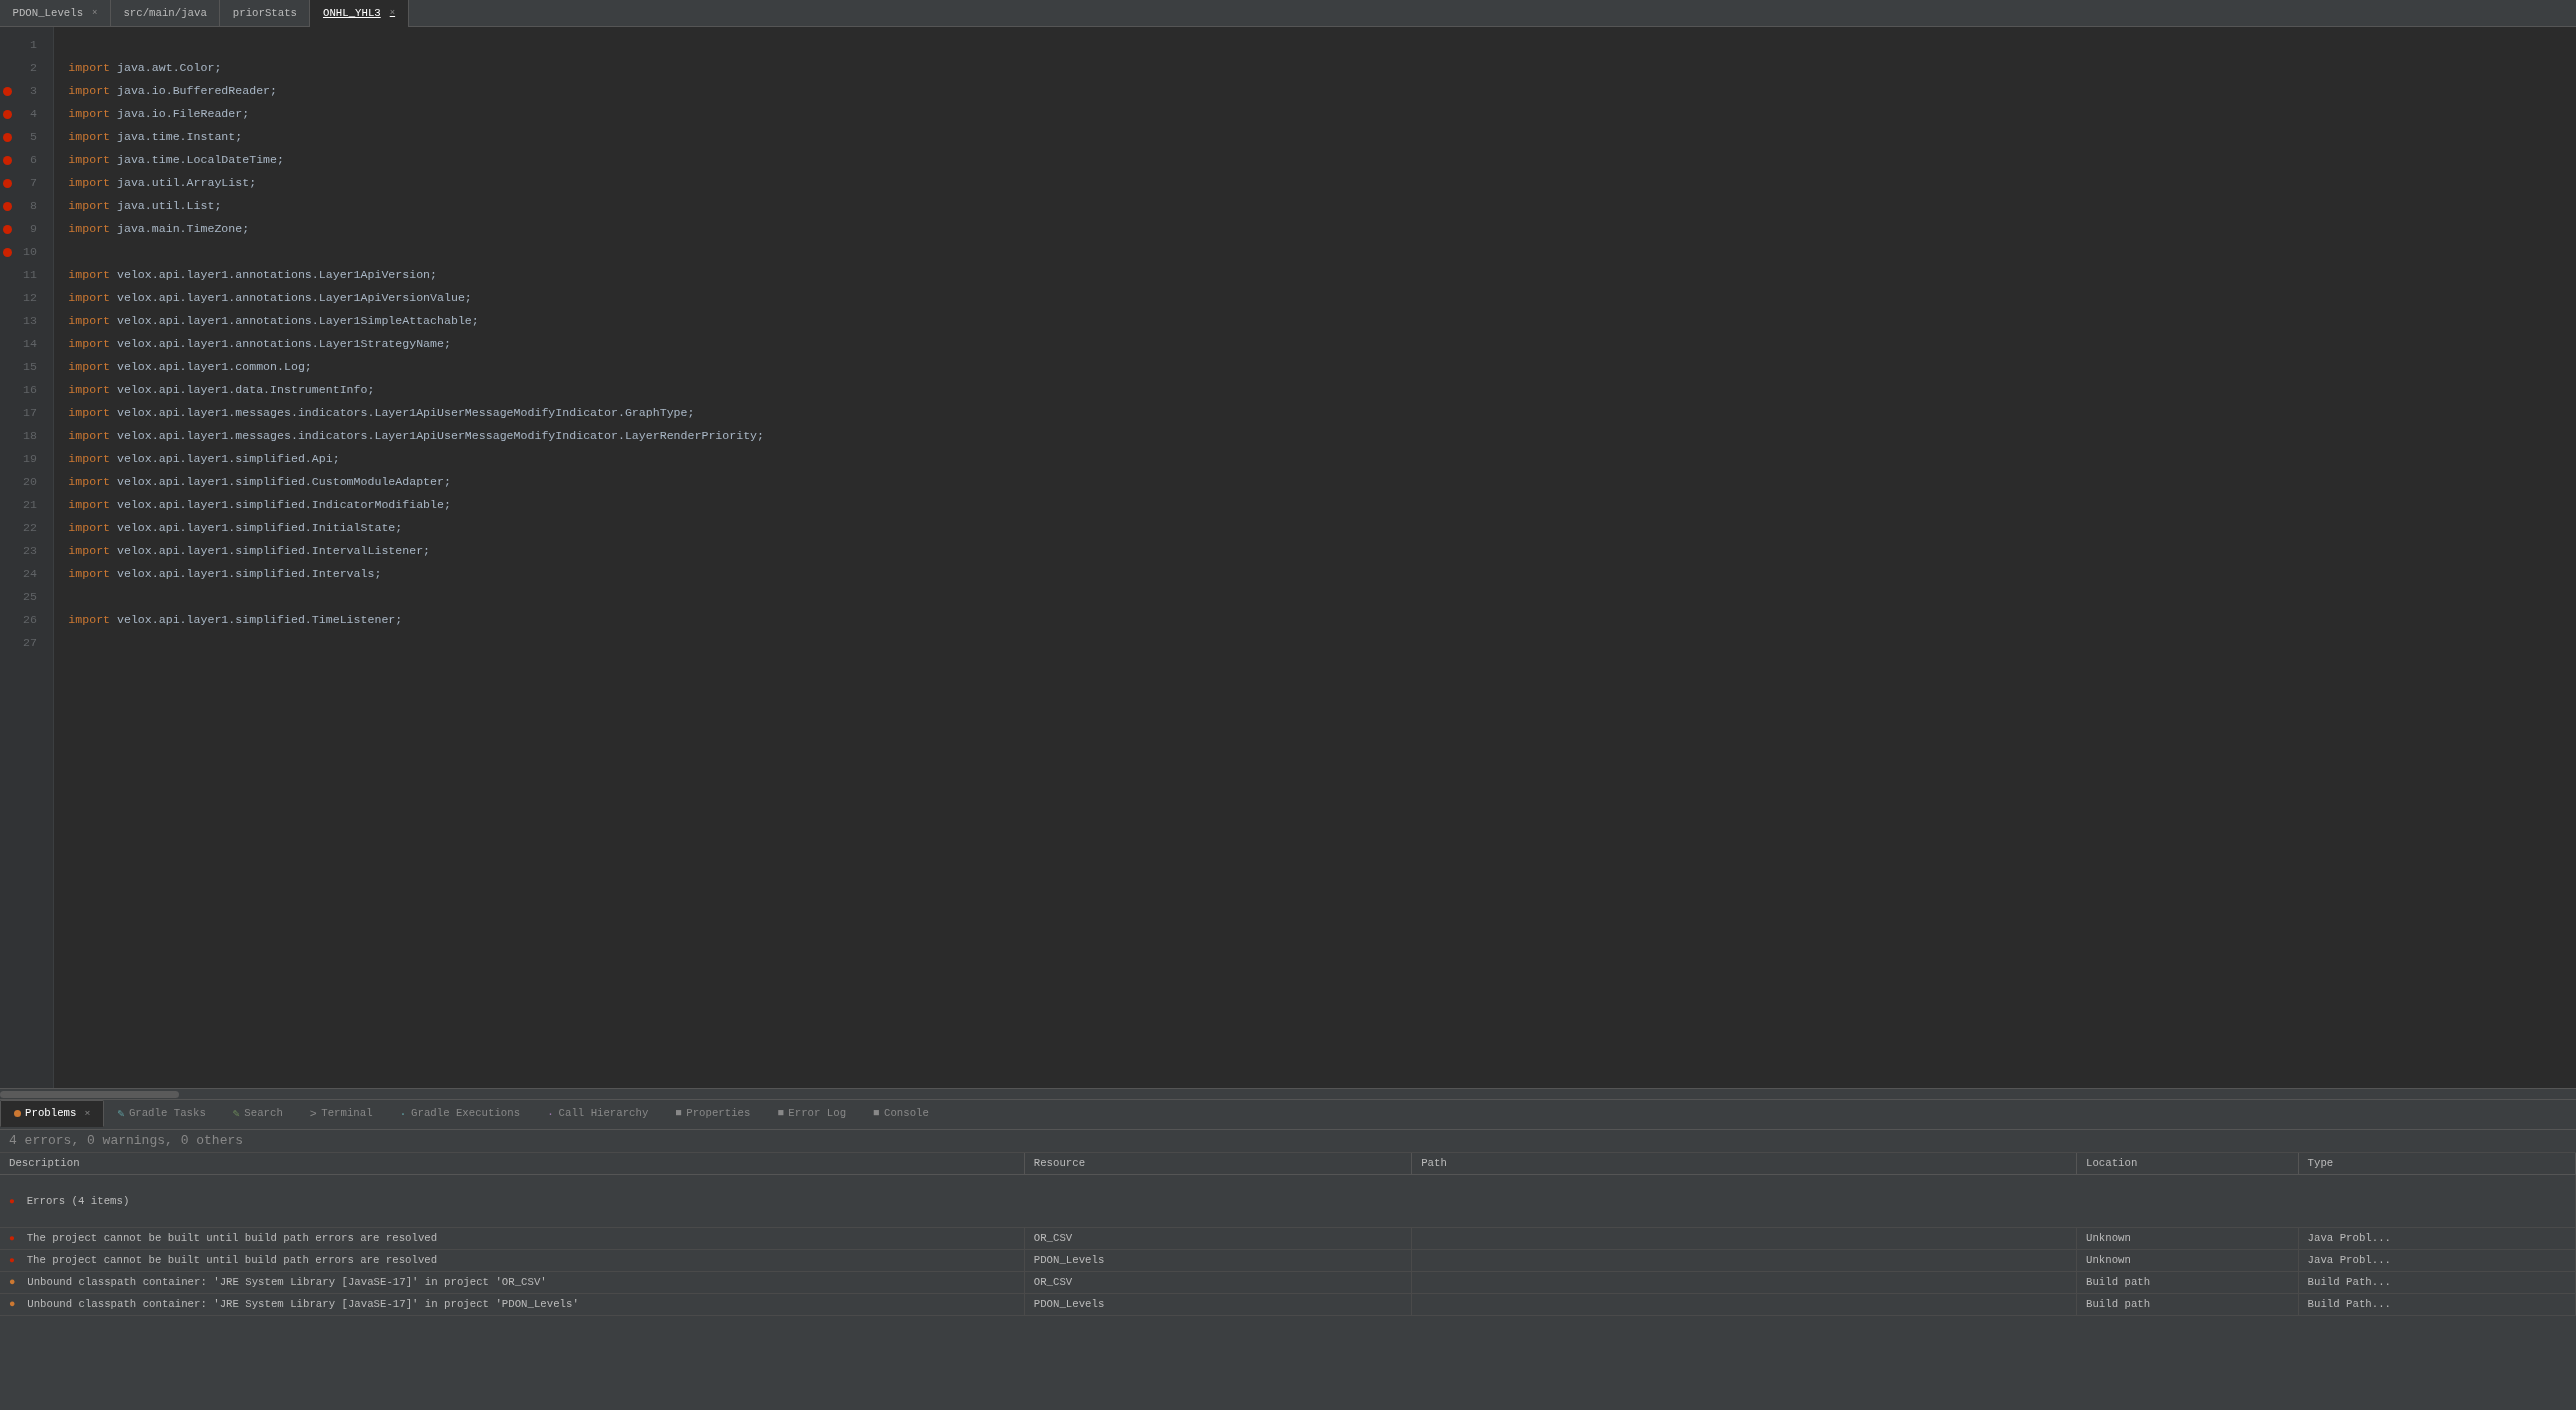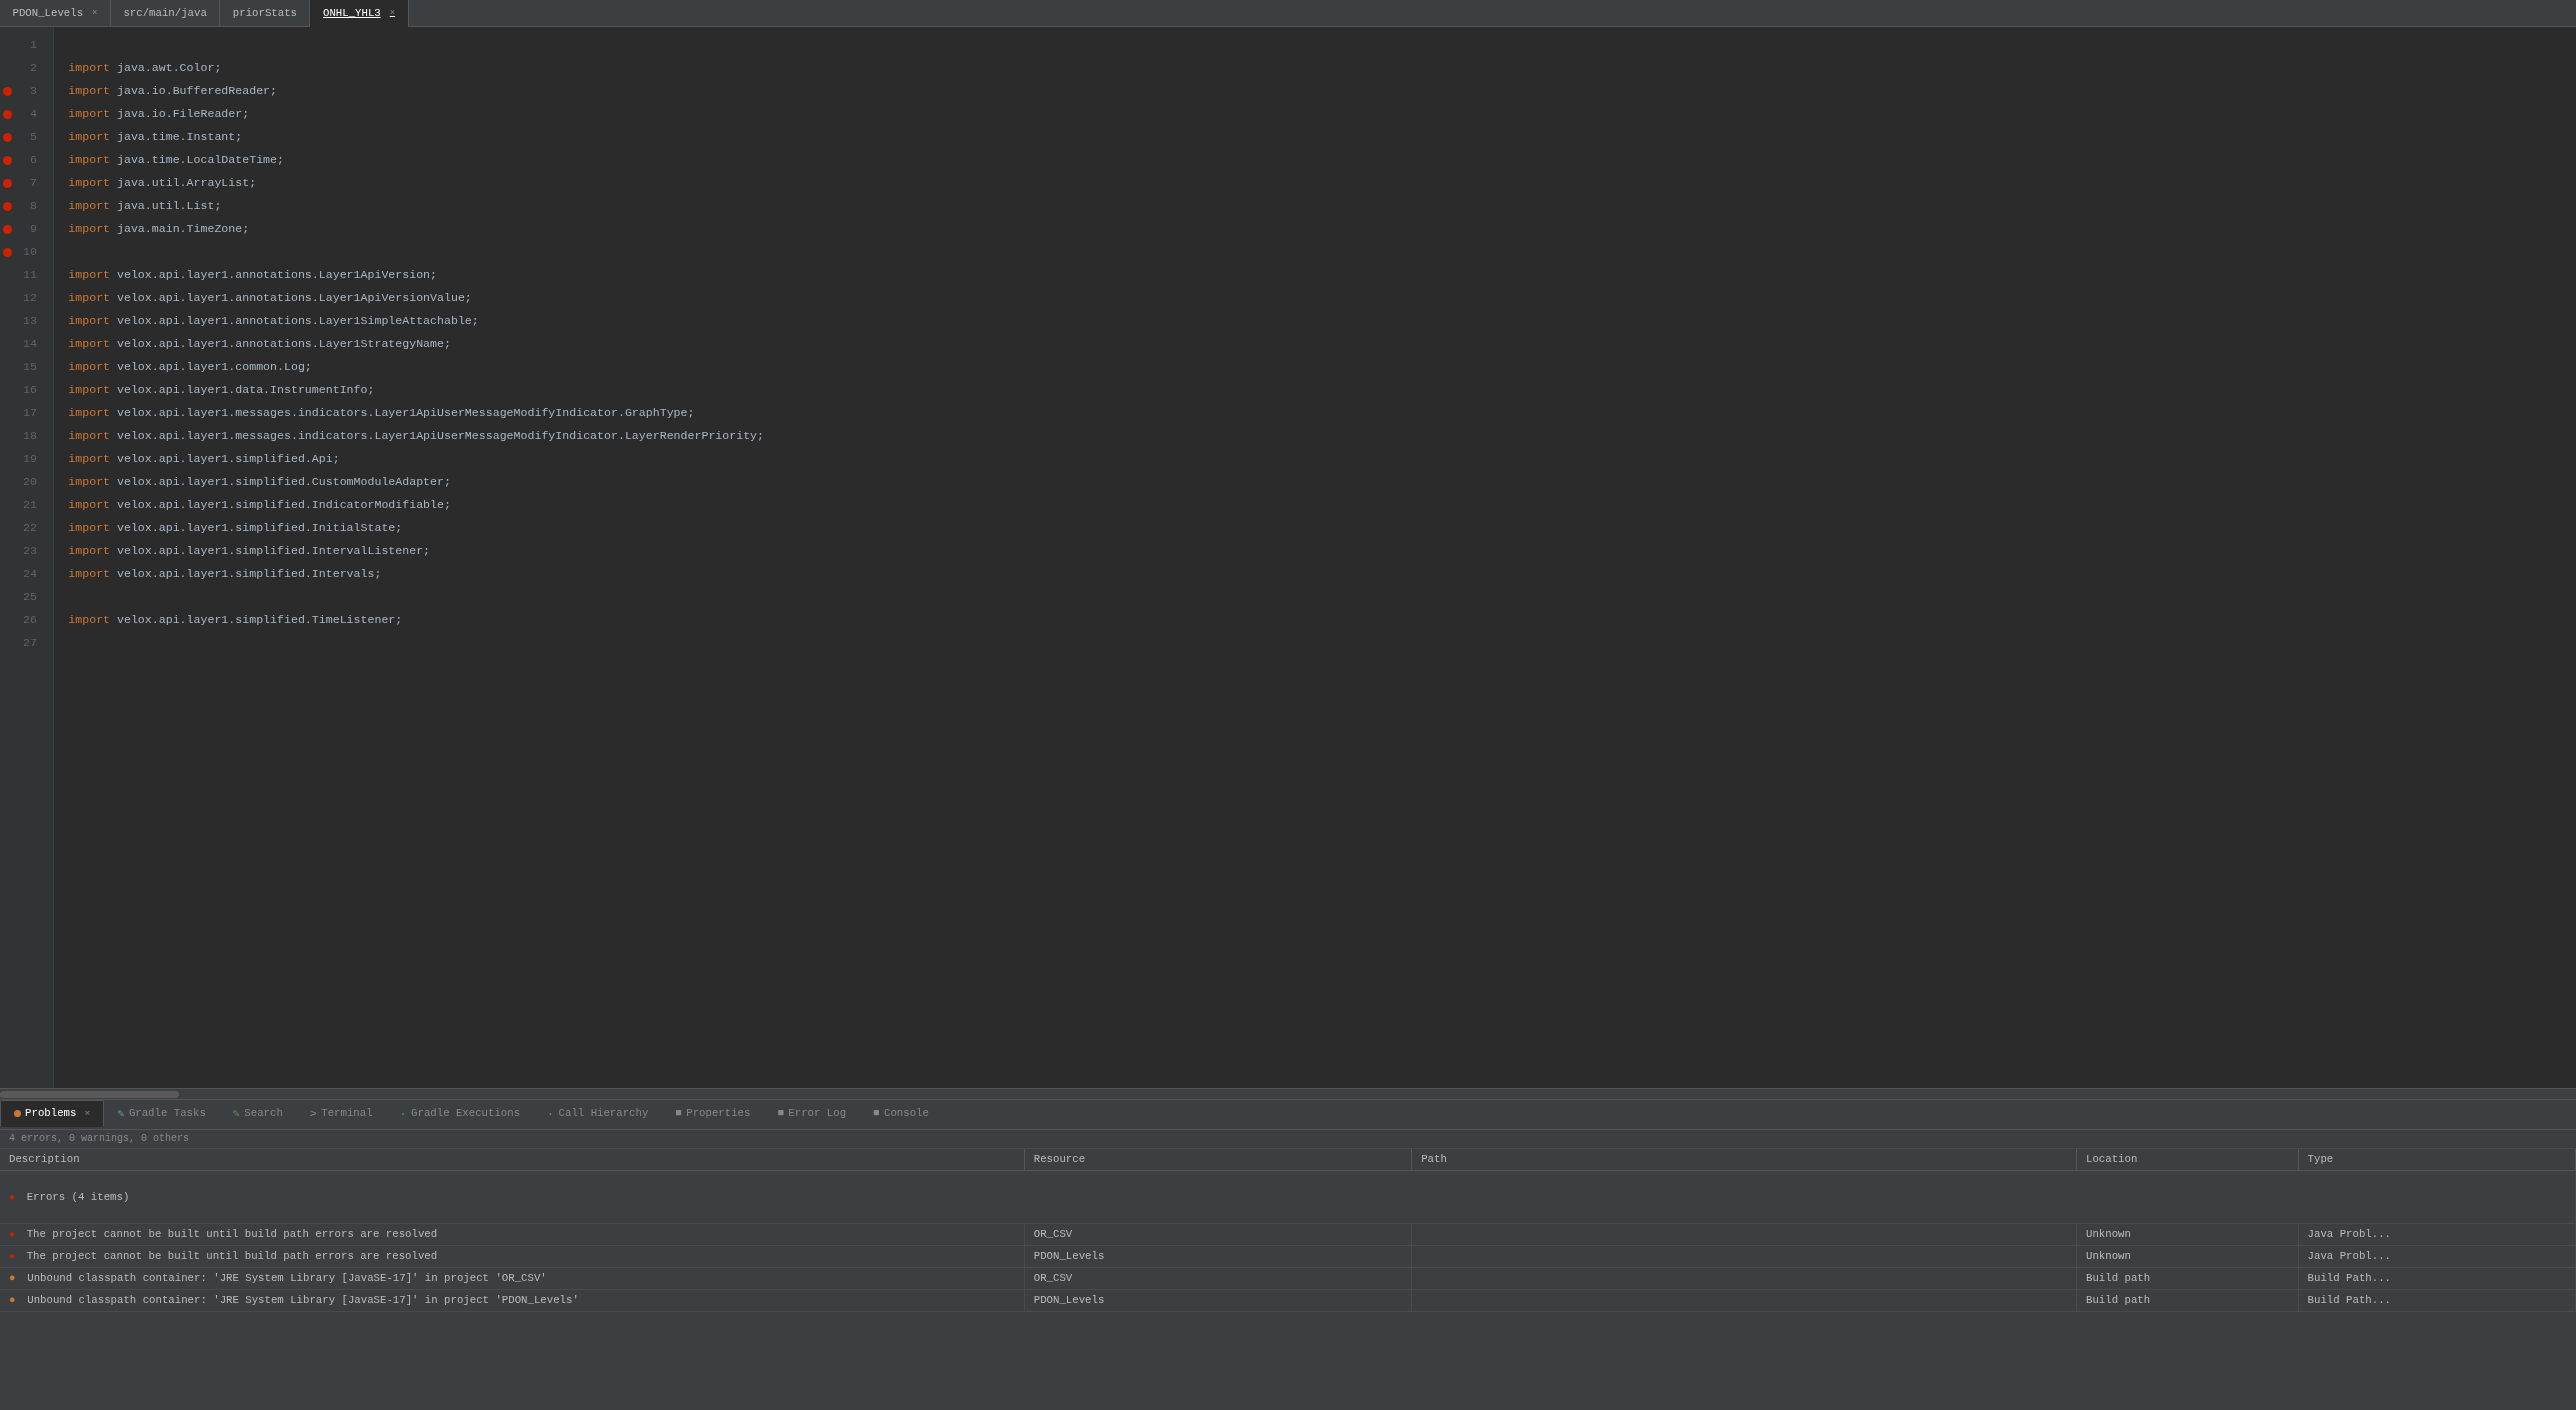--- a/index.html
+++ b/index.html
@@ -181,21 +181,21 @@
 
     
     .problems-content {
       background: #3c3f41;
       flex: 1;
       overflow: hidden;
     }
 
     .problems-summary {
       padding: 3.6px 9px;
-      font-size: 10px;
+      font-size: 13px;
       color: #888;
       background: #3c3f41;
       border-bottom: 0.9px solid #4a4a4a;
     }
 
     .problems-table {
       width: 100%;
       border-collapse: collapse;
       font-size: 10.7px;
     }

